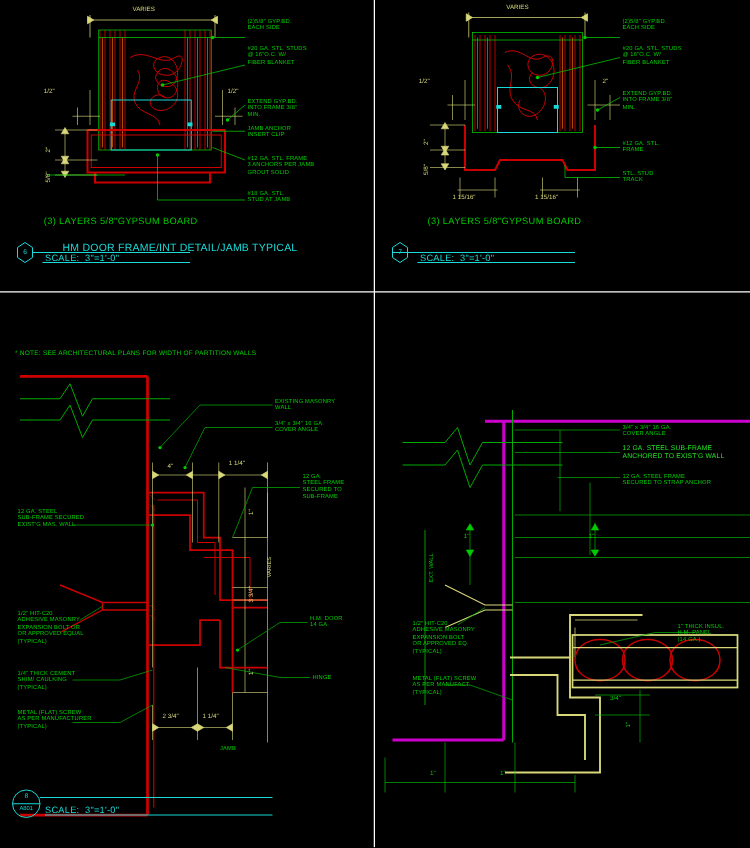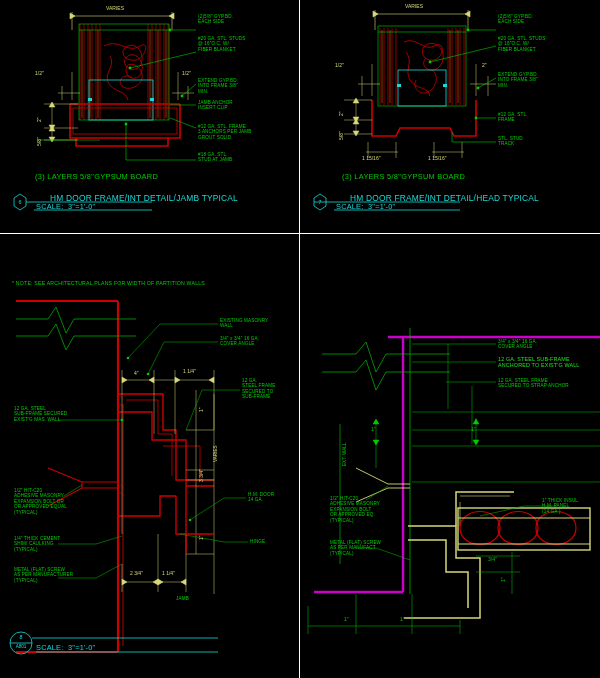--- a/index.html
+++ b/index.html
@@ -305,21 +305,20 @@
 INTO FRAME 3/8"
 MIN.</div>
     <div class="cad-note" style="left:198px;top:112px;">#12 GA. STL.
 FRAME</div>
     <div class="cad-note" style="left:198px;top:136px;">STL. STUD
 TRACK</div>
 
     <div class="gypline" style="left:42px;top:172px;">(3) LAYERS 5/8"GYPSUM BOARD</div>
 
     <div class="bubble-num" style="left:14px;top:199px;width:12px;">7</div>
-    <div class="title-txt" style="left:30px;top:193px;">HM DOOR FRAME/INT DETAIL/HEAD TYPICAL</div>
     <div class="scale-txt" style="left:36px;top:202px;">SCALE:  3"=1'-0"</div>
   </div>
 
   <div class="panel" style="left:0;top:234px;width:299px;height:444px;">
 
     <svg width="299" height="444">
 
       <g stroke="#cc0000" stroke-width="2.2" fill="none">
         <path d="M16,67 L118,67"></path>
         <path d="M118,67 L118,418"></path>

